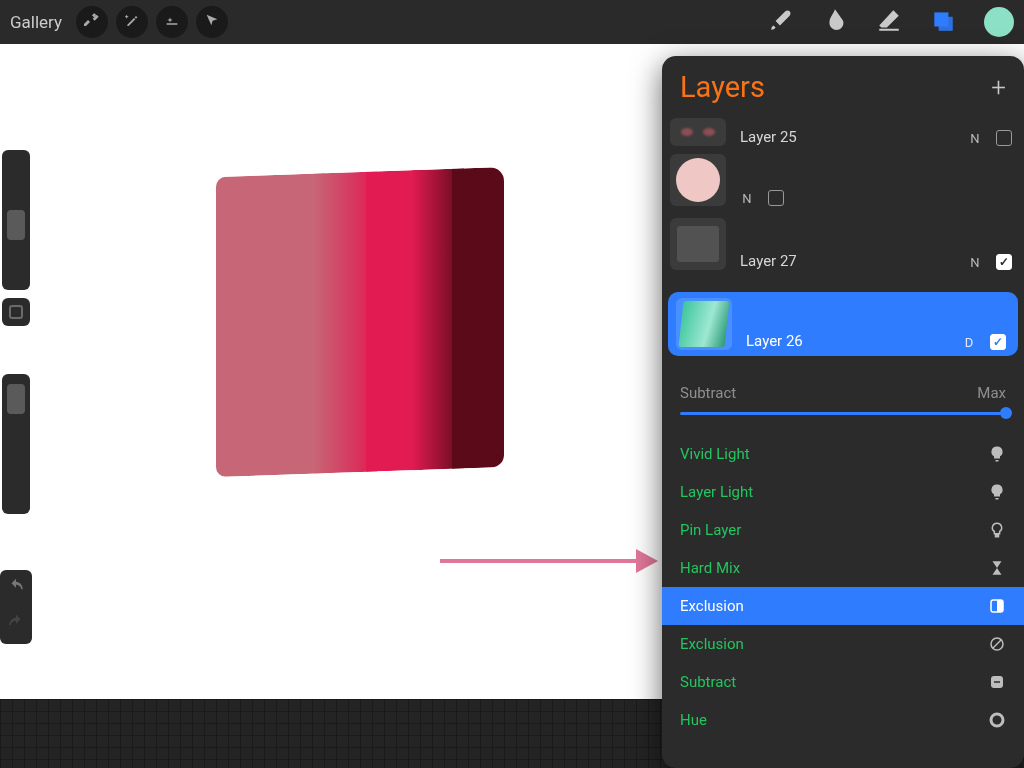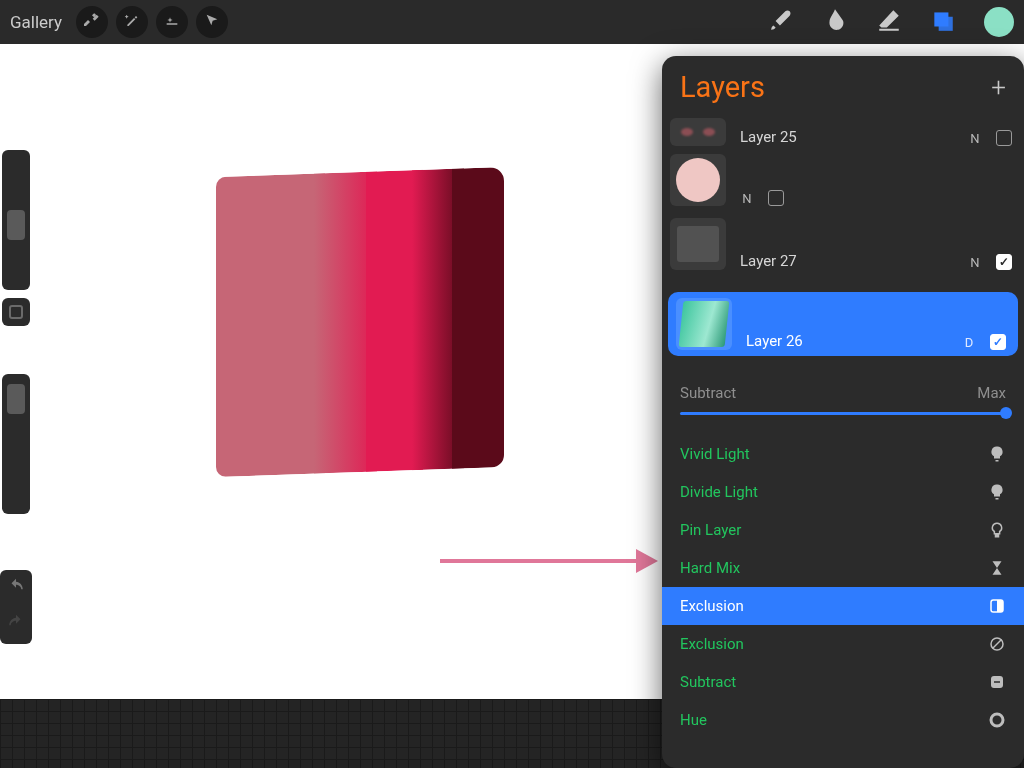--- a/index.html
+++ b/index.html
@@ -358,21 +358,21 @@
   <div class="blend-list">
     <div class="blend-item">
       <span>Vivid Light</span>
       <span class="icon">
           <svg viewBox="0 0 24 24">
             <path d="M12 2a7 7 0 0 0-4 13v3h8v-3a7 7 0 0 0-4-13zM10 20h4v2h-4z"></path>
           </svg>
         </span>
     </div>
     <div class="blend-item">
-      <span>Divide Light</span>
+      <span>Layer Light</span>
       <span class="icon">
           <svg viewBox="0 0 24 24">
             <path d="M12 2a7 7 0 0 0-4 13v3h8v-3a7 7 0 0 0-4-13zM10 20h4v2h-4z"></path>
           </svg>
         </span>
     </div>
     <div class="blend-item">
       <span>Pin Layer</span>
       <span class="icon">
           <svg viewBox="0 0 24 24">

